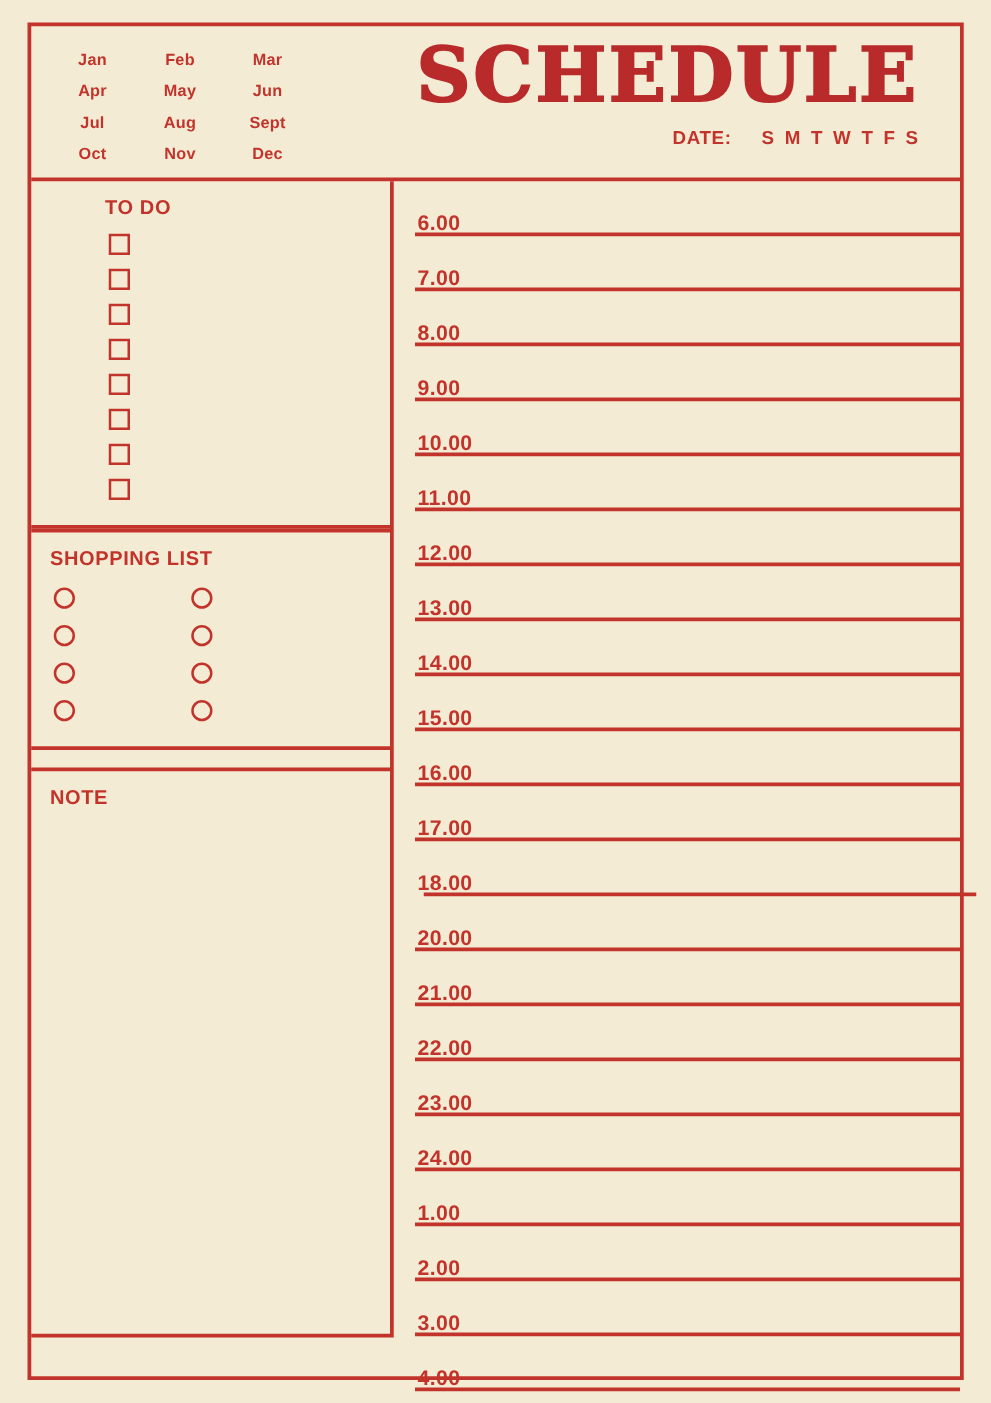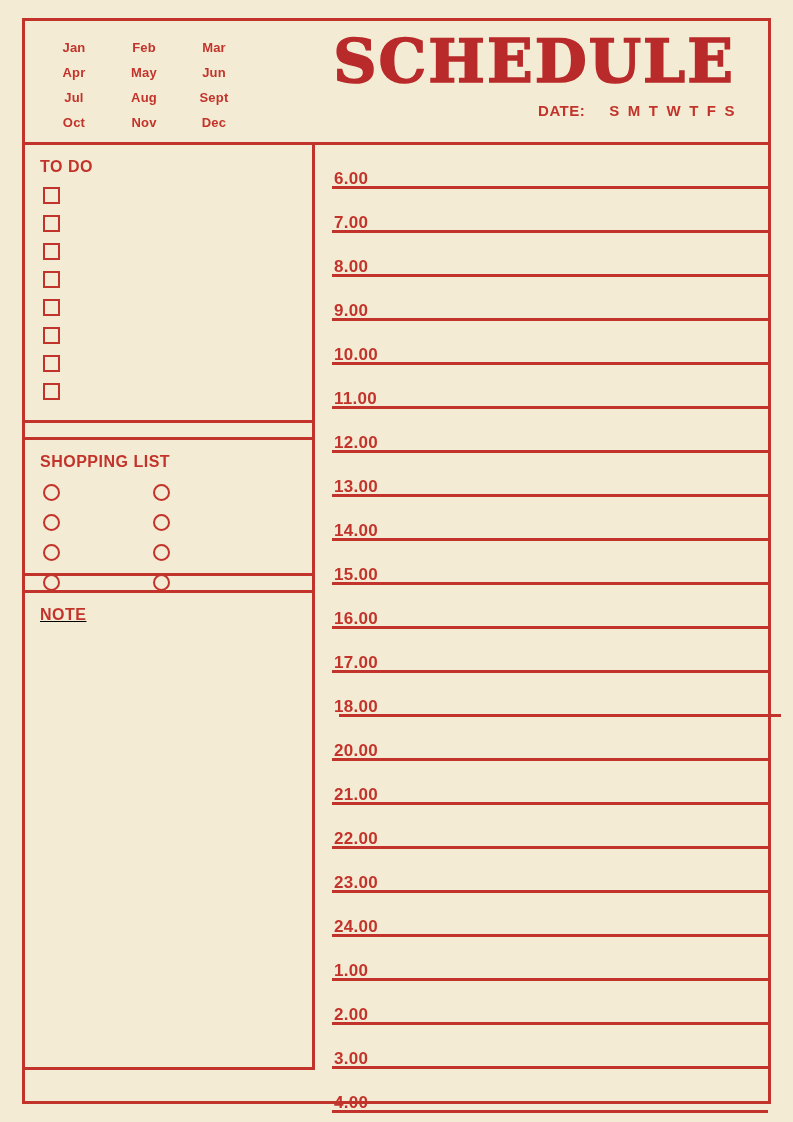--- a/index.html
+++ b/index.html
@@ -46,23 +46,23 @@
     margin-top:11px;display:flex;align-items:center;gap:24px;
     font-size:15px;font-weight:bold;color:var(--red);letter-spacing:.5px;
   }
   
   .body{flex:1;display:flex;min-height:0;}
   .left-col{
     flex:none;width:290px;border-right:3px solid var(--red);
     display:flex;flex-direction:column;
   }
   .box{width:100%;}
-  .box-todo{flex:none;height:278px;border-bottom:3px solid var(--red);}
-  .box-shopping{flex:none;height:139px;margin-top:14px;border-top:3px solid var(--red);border-bottom:3px solid var(--red);}
-  .box-note{flex:1;margin-top:14px;border-top:3px solid var(--red);border-bottom:3px solid var(--red);text-decoration:underline;}
+  .box-todo{flex:none;height:278px;border-bottom:3px solid var(--red);padding-left:44px;}
+  .box-shopping{flex:none;height:177px;border-top:3px solid var(--red);border-bottom:3px solid var(--red);}
+  .box-note{flex:1;margin-top:14px;border-top:3px solid var(--red);border-bottom:3px solid var(--red);}
   .section-label{
     font-size:16px;font-weight:bold;color:var(--red);
     letter-spacing:.5px;padding:13px 0 0 15px;
   }
   .todo-list{
     padding:11px 0 0 18px;display:flex;flex-direction:column;gap:11px;
   }
   .checkbox{
     width:17px;height:17px;border:2px solid var(--red);background:transparent;
   }

